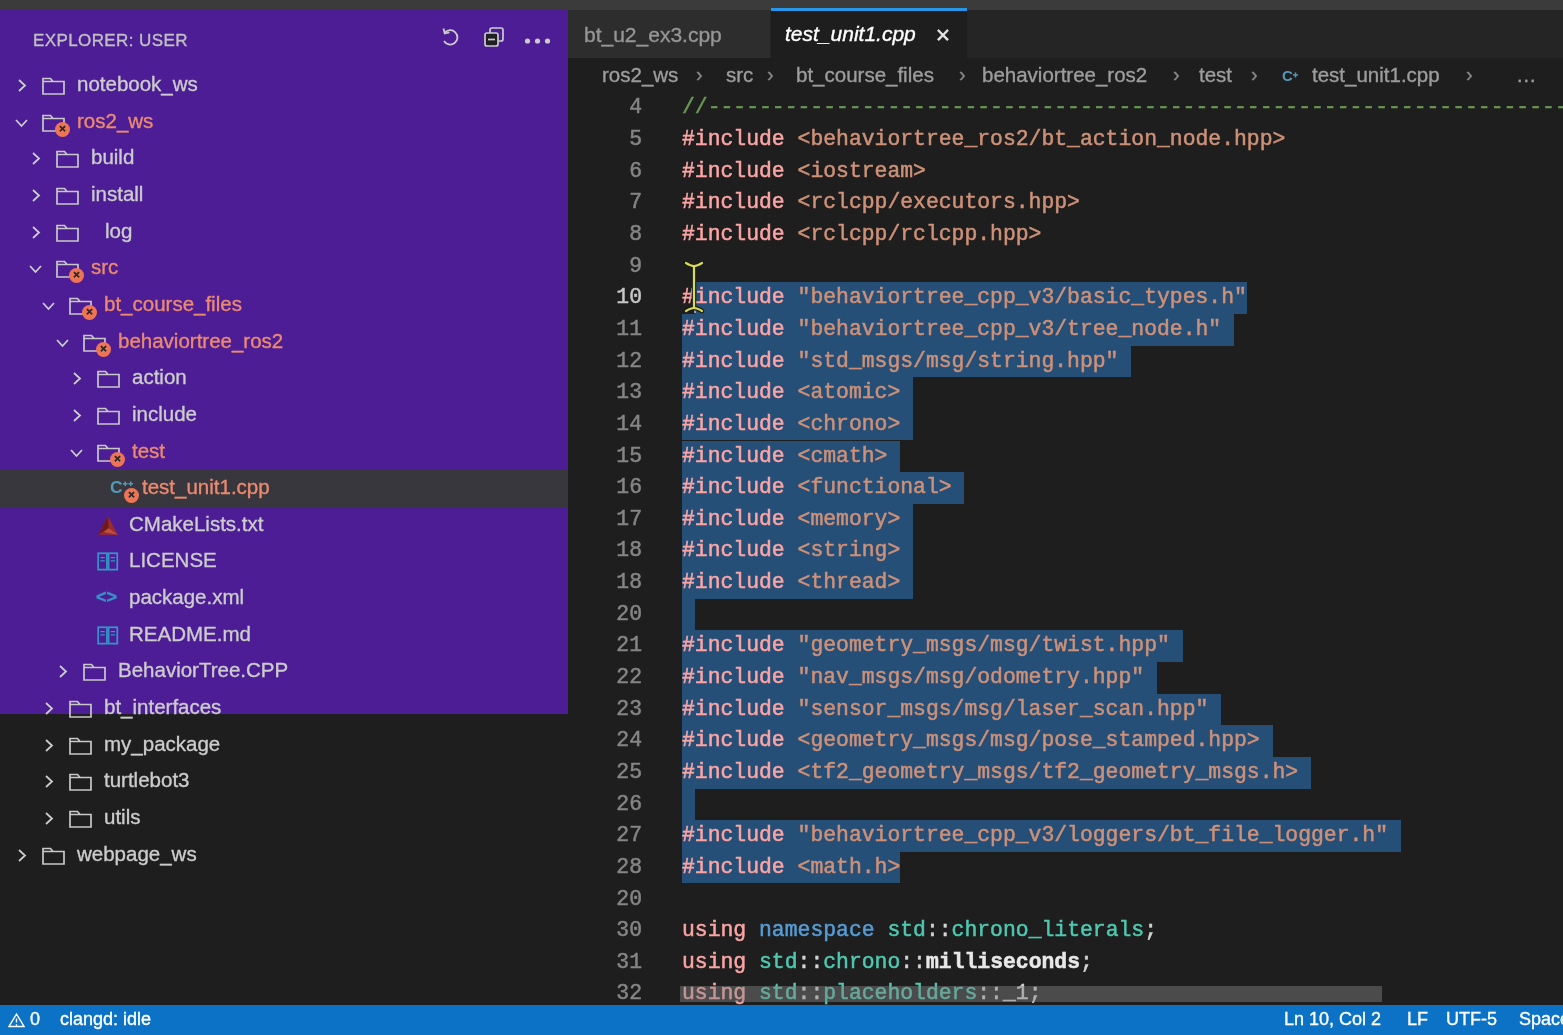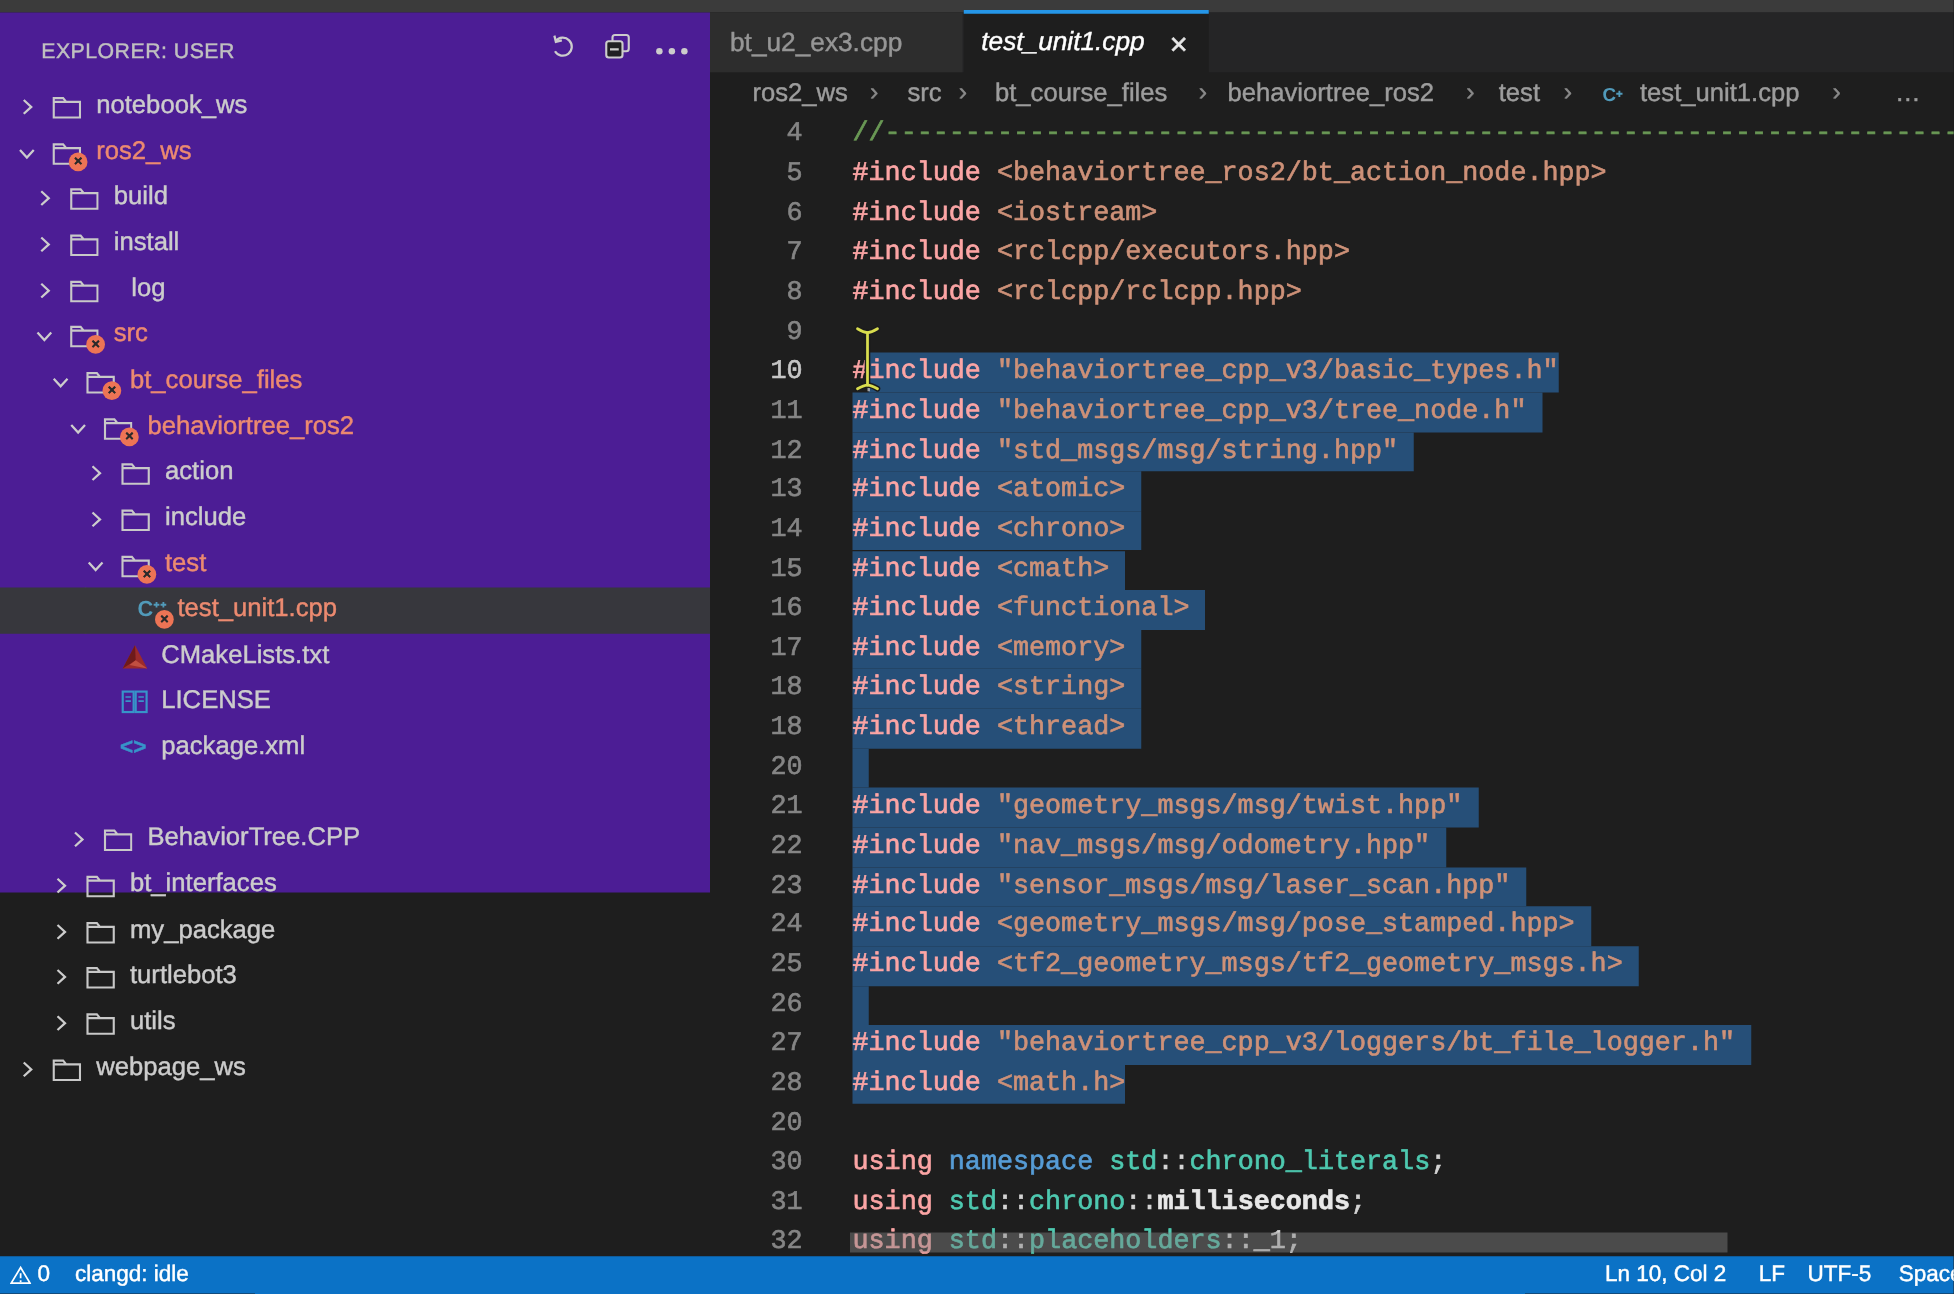--- a/index.html
+++ b/index.html
@@ -213,20 +213,28 @@
       <svg class="fico" style="left:96px;top:8px" width="22" height="20" viewBox="0 0 22 20">
         <rect x="2" y="2" width="8" height="15" fill="none" stroke="#3794c9" stroke-width="1.6"></rect>
         <rect x="11.5" y="2" width="8" height="15" fill="none" stroke="#3794c9" stroke-width="1.6"></rect>
         <path d="M4 6 h4 M4 9 h4 M13.5 6 h4 M13.5 9 h4" stroke="#3794c9" stroke-width="1.2"></path>
       </svg>
       <span class="lbl" style="left:129px">LICENSE</span>
     </div>
   <div class="trow" style="top:570.1px">
       <div class="abs" style="left:96px;top:7px;font-size:18px;font-weight:bold;color:#3794c9">&lt;&gt;</div>
       <span class="lbl" style="left:129px">package.xml</span>
+    </div>
+  <div class="trow" style="top:606.7px">
+      <svg class="fico" style="left:96px;top:8px" width="22" height="20" viewBox="0 0 22 20">
+        <rect x="2" y="2" width="8" height="15" fill="none" stroke="#3794c9" stroke-width="1.6"></rect>
+        <rect x="11.5" y="2" width="8" height="15" fill="none" stroke="#3794c9" stroke-width="1.6"></rect>
+        <path d="M4 6 h4 M4 9 h4 M13.5 6 h4 M13.5 9 h4" stroke="#3794c9" stroke-width="1.2"></path>
+      </svg>
+      <span class="lbl" style="left:129px">README.md</span>
     </div>
   <div class="trow" style="top:643.3px">
       <svg class="chev" style="left:55px" width="15" height="15">
         <use href="#chevR"></use>
       </svg>
       <svg class="fico" style="left:82px" width="24" height="22" viewBox="0 0 23 22">
         <use href="#folder"></use>
       </svg>
       <span class="lbl" style="left:118px">BehaviorTree.CPP</span>
     </div>

